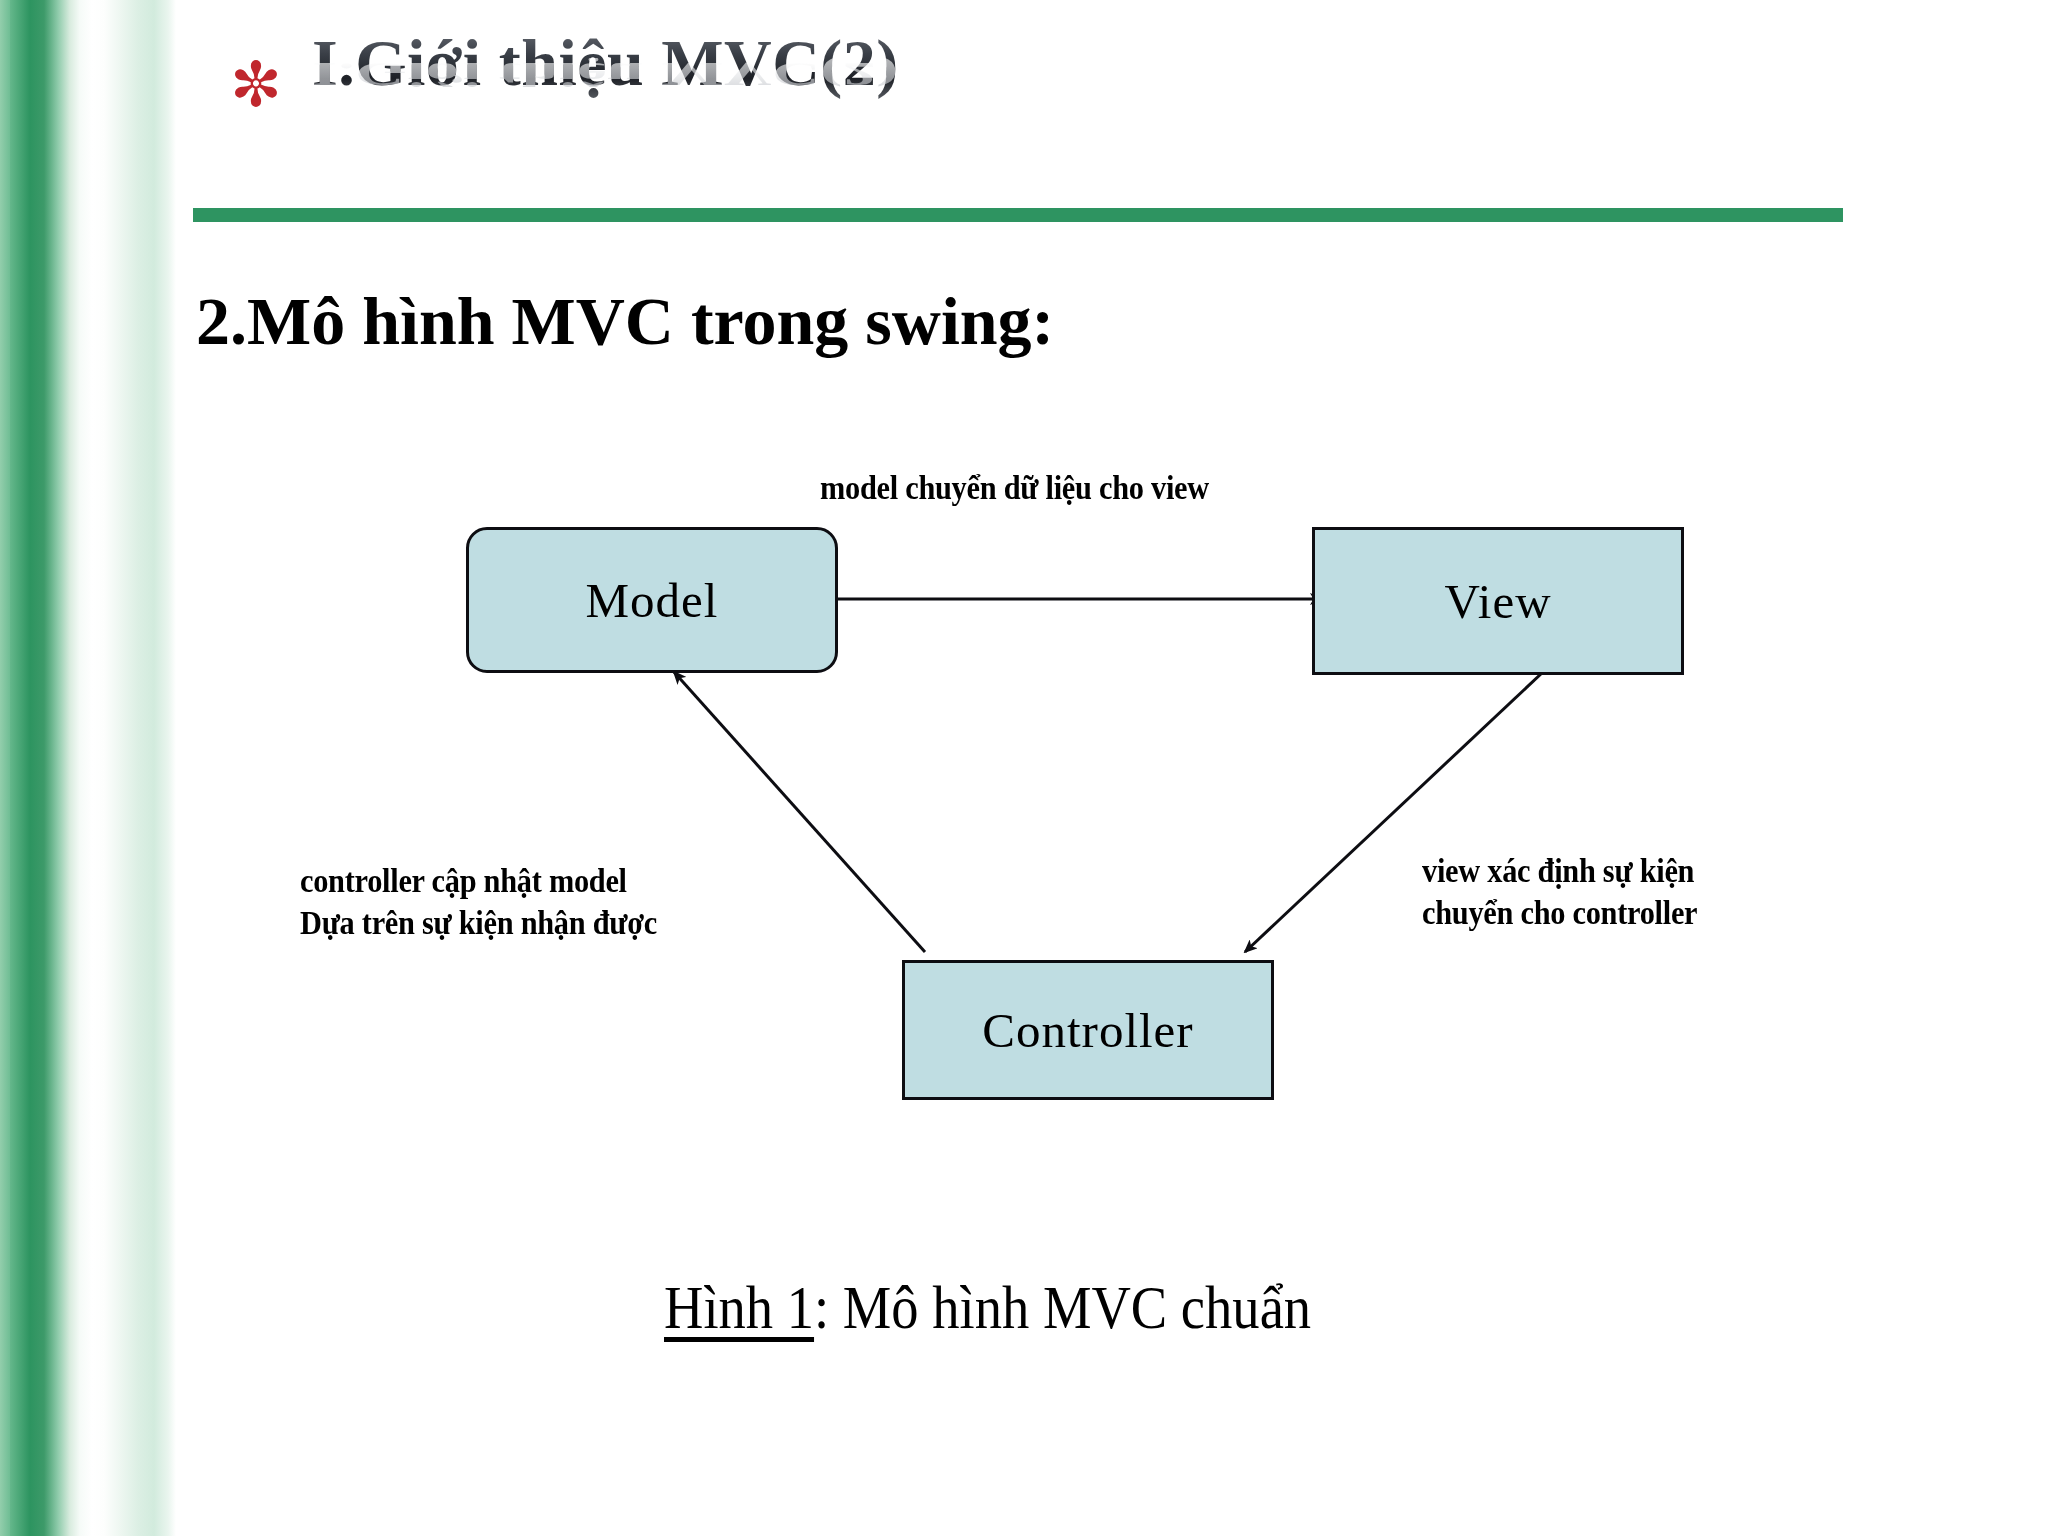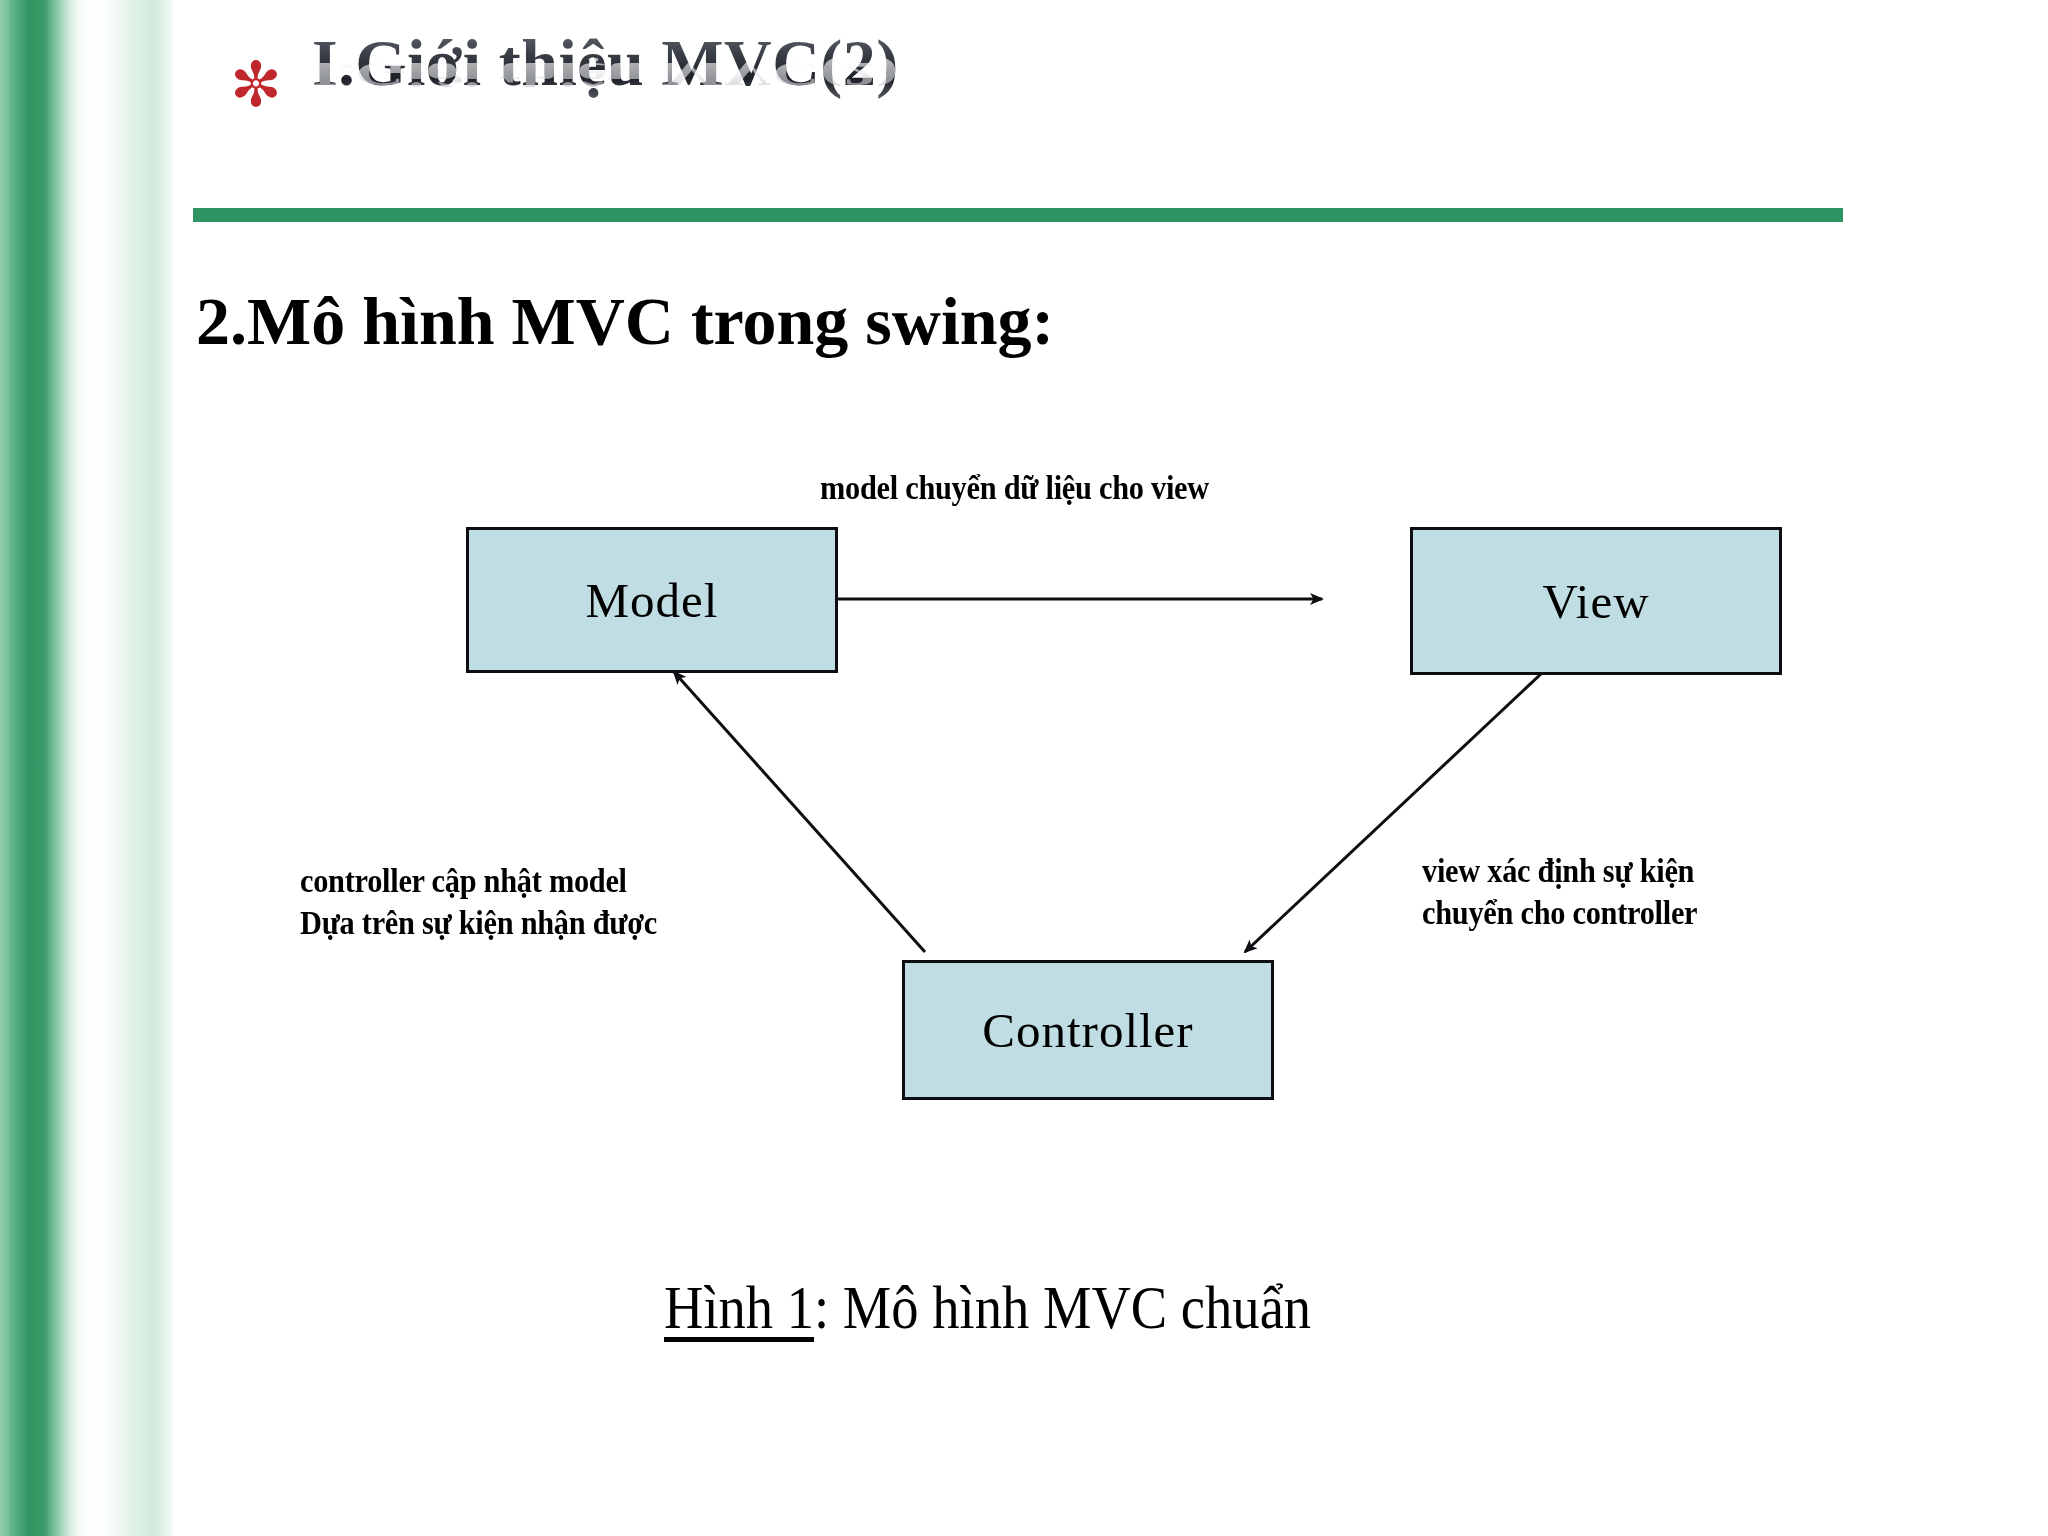--- a/index.html
+++ b/index.html
@@ -154,22 +154,22 @@
     background: #bfdde2;
     border: 3px solid #0d0d12;
     display: flex;
     align-items: center;
     justify-content: center;
     font-family: "Liberation Serif", "DejaVu Serif", serif;
     font-size: 49px;
     color: #000000;
     letter-spacing: 1px;
   }
-  #node-model  { left: 466px;  top: 527px;  width: 366px; height: 140px; }
-  #node-view   { left: 1410px; top: 527px;  width: 366px; height: 142px; }
+  #node-model  { left: 466px;  top: 527px;  width: 366px; height: 140px; border-radius: 21px; }
+  #node-view   { left: 1312px; top: 527px;  width: 366px; height: 142px; }
   #node-ctrl   { left: 902px;  top: 960px;  width: 366px; height: 134px; text-align: center; }
 
   .label-top    { left: 820px;  top: 470px; }
   .label-left   { left: 300px;  top: 860px; line-height: 1.28; }
   .label-right  { left: 1422px; top: 850px; line-height: 1.28; text-align: left; }
   .label-left div, .label-right div { white-space: nowrap; }
 
   
   .caption {
     position: absolute;

